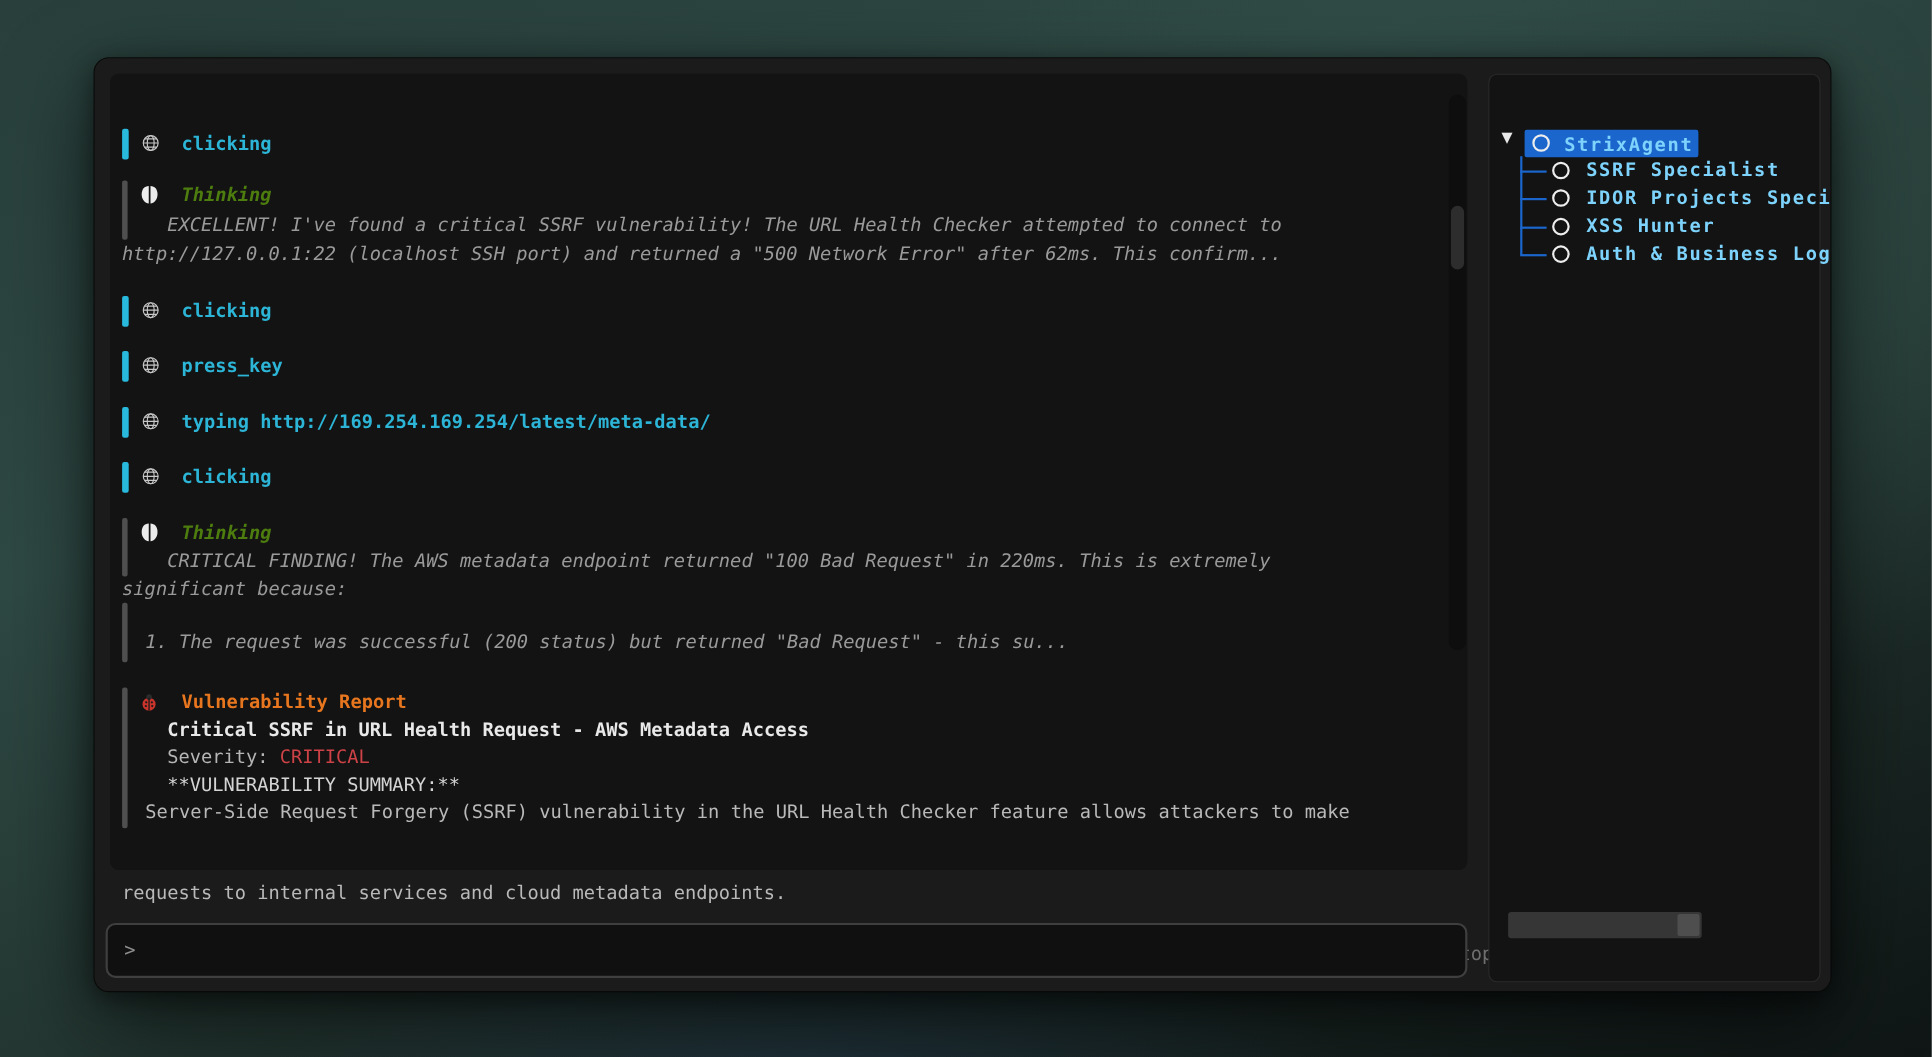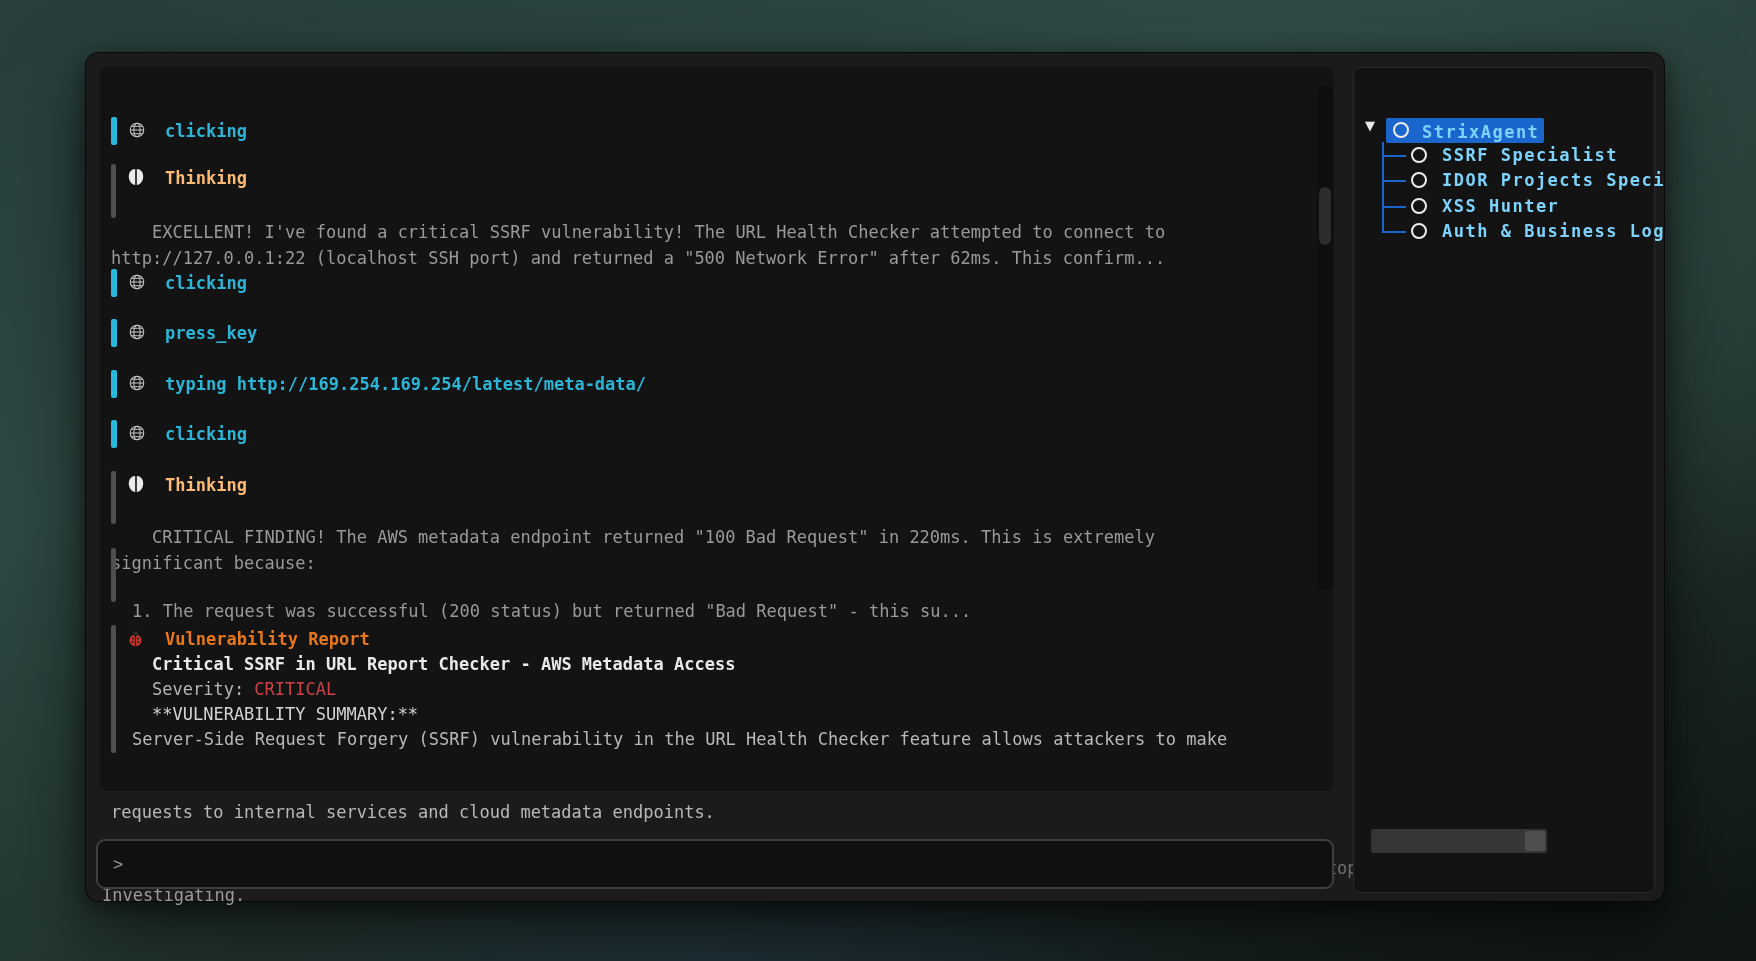--- a/index.html
+++ b/index.html
@@ -16,22 +16,22 @@
     background:#1b1b1b;border-radius:14px;border:1px solid rgba(0,0,0,.65);
     box-shadow:0 30px 80px rgba(0,0,0,.55), 0 6px 22px rgba(0,0,0,.45);
   }
   .panel{position:absolute;background:#131313;border-radius:8px;}
   .log-panel{left:14px;top:14px;width:1234px;height:724px;}
   .side-panel{left:1267px;top:14px;width:300px;height:824px;border:1px solid #2a2a2a;}
   .line{position:absolute;height:26px;line-height:26px;font-size:17px;white-space:pre;color:#b9b9b9;}
   .accent-bar{position:absolute;width:6px;height:28px;border-radius:2px;background:#29b9dc;}
   .gray-bar{position:absolute;width:5px;border-radius:2px;background:#4f4f4f;}
   .tool-label{color:#2cb5d6;font-weight:700;}
-  .think-title{color:#fdba74;font-weight:700;}
-  .muted-italic{color:#9a9a9a;margin-top:27px;}
+  .think-title{color:#4d7c0f;font-weight:700;font-style:italic;}
+  .muted-italic{color:#9a9a9a;font-style:italic;}
   .report-title{color:#e8761e;font-weight:700;}
   .report-heading{color:#e9e9e9;font-weight:700;}
   .sev-label{color:#b5b5b5;}
   .sev-value{color:#cd4246;}
   .summary-heading{color:#d4d4d4;}
   .body-text{color:#b9b9b9;}
   .icon{position:absolute;display:block;}
   .vscroll-track{position:absolute;left:1217px;top:19px;width:16px;height:505px;background:#0e0e0e;border-radius:8px;}
   .vscroll-thumb{position:absolute;left:2px;top:101px;width:12px;height:58px;background:#2d2d2d;border-radius:6px;}
   .statusbar-text{position:absolute;top:802px;height:26px;line-height:26px;font-size:17px;}
@@ -124,21 +124,21 @@
     <svg class="icon" style="left:27px;top:563px;" width="17" height="17" viewBox="0 0 20 20">
       <circle cx="10" cy="12" r="7" fill="#c9342c"></circle>
       <circle cx="10" cy="4.4" r="3" fill="#2c2c2c"></circle>
       <line x1="10" y1="5" x2="10" y2="19" stroke="#1a1a1a" stroke-width="1.4"></line>
       <circle cx="7" cy="10" r="1.2" fill="#1a1a1a"></circle>
         <circle cx="13" cy="10" r="1.2" fill="#1a1a1a"></circle>
       <circle cx="6.6" cy="14" r="1.2" fill="#1a1a1a"></circle>
         <circle cx="13.4" cy="14" r="1.2" fill="#1a1a1a"></circle>
     </svg>
     <div class="line report-title" style="left:65px;top:559px;">Vulnerability Report</div>
-    <div class="line report-heading" style="left:52px;top:584px;">Critical SSRF in URL Report Checker - AWS Metadata Access</div>
+    <div class="line report-heading" style="left:52px;top:584px;">Critical SSRF in URL Health Request - AWS Metadata Access</div>
     <div class="line" style="left:52px;top:609px;"><span class="sev-label">Severity: </span><span class="sev-value">CRITICAL</span></div>
     <div class="line summary-heading" style="left:52px;top:634px;">**VULNERABILITY SUMMARY:**</div>
     <div class="line body-text" style="left:32px;top:659px;">Server-Side Request Forgery (SSRF) vulnerability in the URL Health Checker feature allows attackers to make</div>
     <div class="line body-text" style="left:11px;top:685px;margin-top:47px;">requests to internal services and cloud metadata endpoints.</div>
 
     <div class="vscroll-track">
       <div class="vscroll-thumb"></div>
     </div>
   </div>
 

